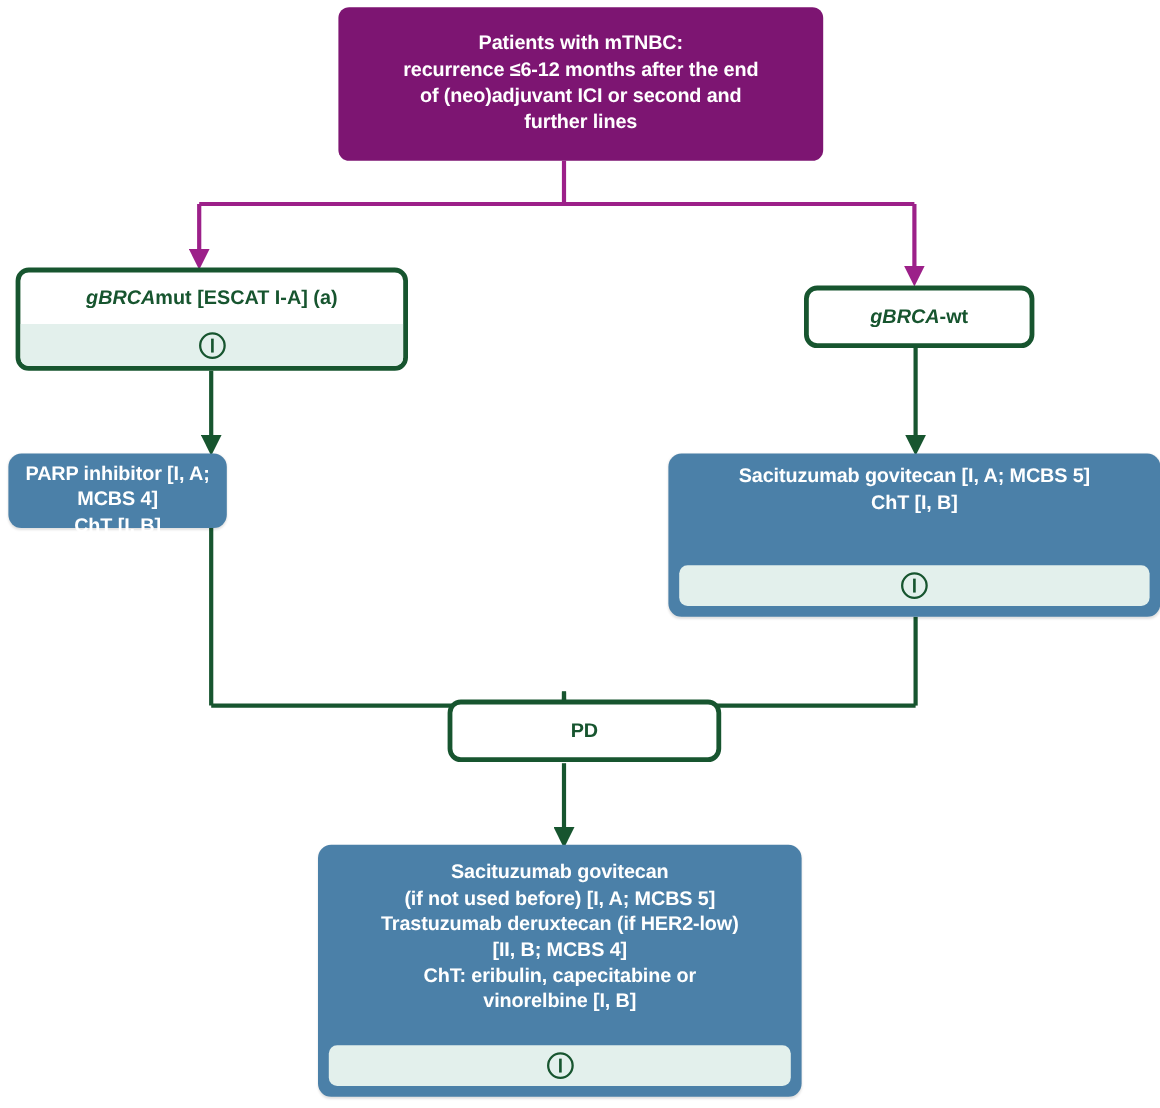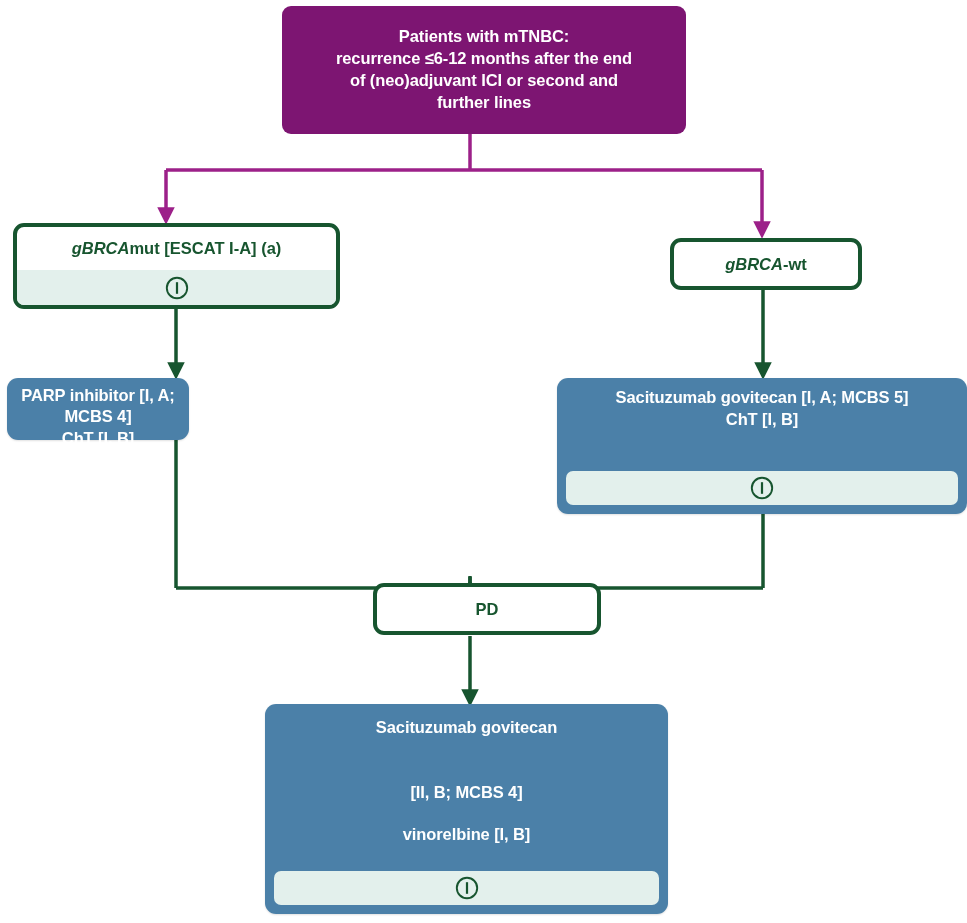--- a/index.html
+++ b/index.html
@@ -224,24 +224,24 @@
   <div class="node node-green" style="left:373px; top:583px; width:228px; height:52px;">
     <div class="body">
       <div class="label">PD</div>
     </div>
   </div>
 
   <div class="node node-blue" style="left:265px; top:704px; width:403px; height:210px;gap:13px;">
     <div class="body">
       <div class="label">
         <span>Sacituzumab govitecan</span><br>
-        <br>
-        <br>
+        <span>(if not used before) [I, A; MCBS 5]</span><br>
+        <span>Trastuzumab deruxtecan (if HER2-low)</span><br>
         <span>[II, B; MCBS 4]</span><br>
-        <br>
+        <span>ChT: eribulin, capecitabine or</span><br>
         <span>vinorelbine [I, B]</span>
       </div>
     </div>
     <div class="info-strip">
       <svg class="info-icon" width="26" height="26" viewBox="0 0 26 26" xmlns="http://www.w3.org/2000/svg">
         <circle cx="13" cy="13" r="10.2" fill="none" stroke="#17552f" stroke-width="1.9"></circle>
         <rect x="11.9" y="7.2" width="2.2" height="11.6" fill="#17552f"></rect>
       </svg>
     </div>
   </div>

